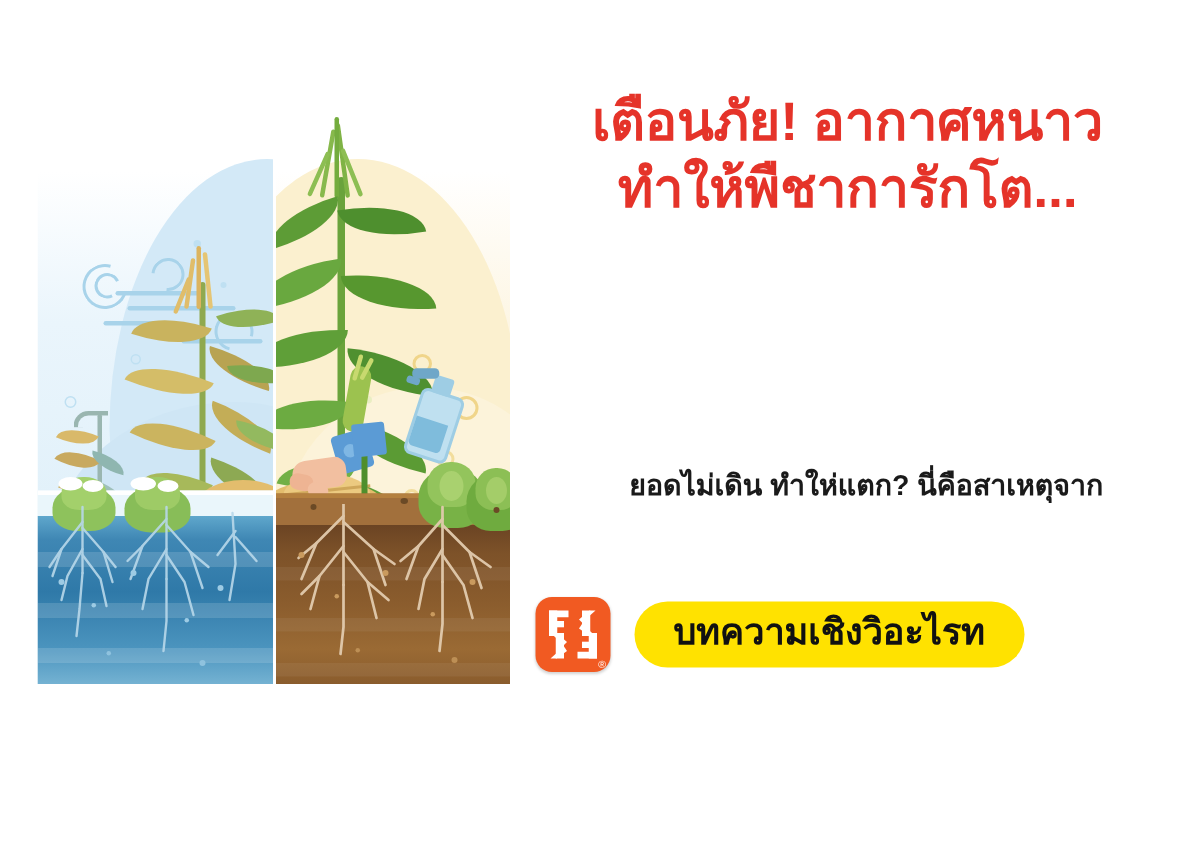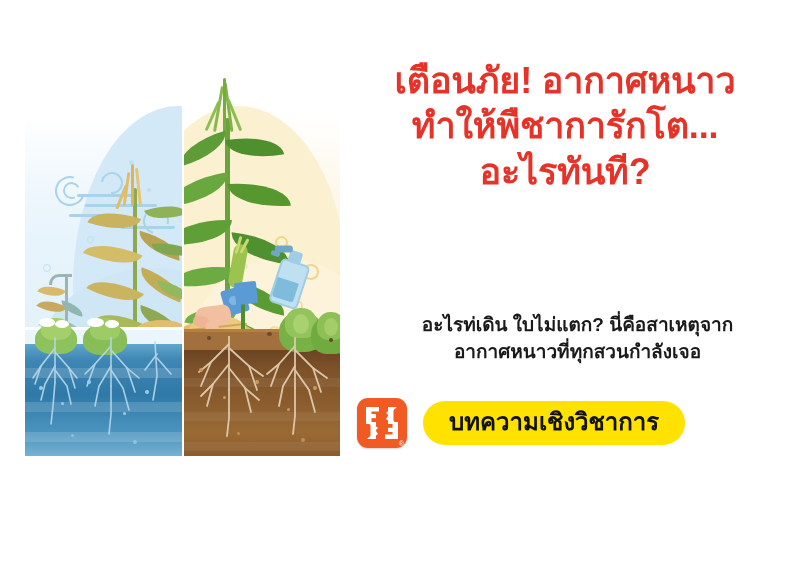--- a/index.html
+++ b/index.html
@@ -328,26 +328,24 @@
         <div class="dot" style="left:146px;top:270px;width:4px;height:4px;background:#6b4a26;"></div>
       </div>
     </div>
 
     <div class="divider"></div>
   </div>
 
   <div class="headline">
     <span class="hl">เตือนภัย! อากาศหนาว</span>
     <span class="hl">ทำให้พืชาการักโต...</span>
-    <span class="hl">อะไรทันที?</span>
   </div>
 
   <div class="subtitle">
-    <span class="sl">อะไรท่เดิน ใบไม่แตก? นี่คือสาเหตุจาก</span>
-    <span class="sl">อากาศหนาวที่ทุกสวนกำลังเจอ</span>
+    <span class="sl">ยอดไม่เดิน ทำให่แตก? นี่คือสาเหตุจาก</span>
   </div>
 
   <div class="badgerow">
     <div class="logo">
       <svg width="50" height="50" viewBox="0 0 50 50" aria-hidden="true">
         <g fill="#ffffff">
 
           <rect x="9" y="9" width="5.5" height="17"></rect>
           <rect x="9" y="9" width="13" height="4.5"></rect>
           <rect x="9" y="16" width="10" height="4.2"></rect>
@@ -360,16 +358,16 @@
           <polygon points="19,32 10,24 14,24 21,30"></polygon>
           <polygon points="19,33 10,41 14,41 21,36"></polygon>
 
           <rect x="35.5" y="24" width="5.5" height="17"></rect>
           <rect x="28" y="36.5" width="13" height="4.5"></rect>
           <rect x="31" y="29.8" width="10" height="4.2"></rect>
         </g>
       </svg>
       <span class="reg">®</span>
     </div>
-    <div class="badge">บทความเชิงวิชาการ</div>
+    <div class="badge">บทความเชิงวิอะไรท</div>
   </div>
 
 </div>
 
 </body></html>

